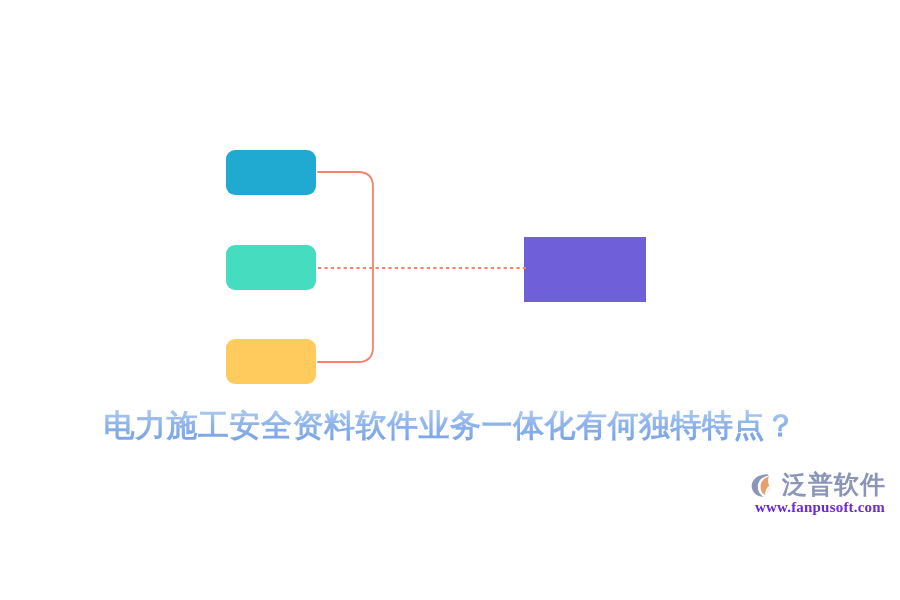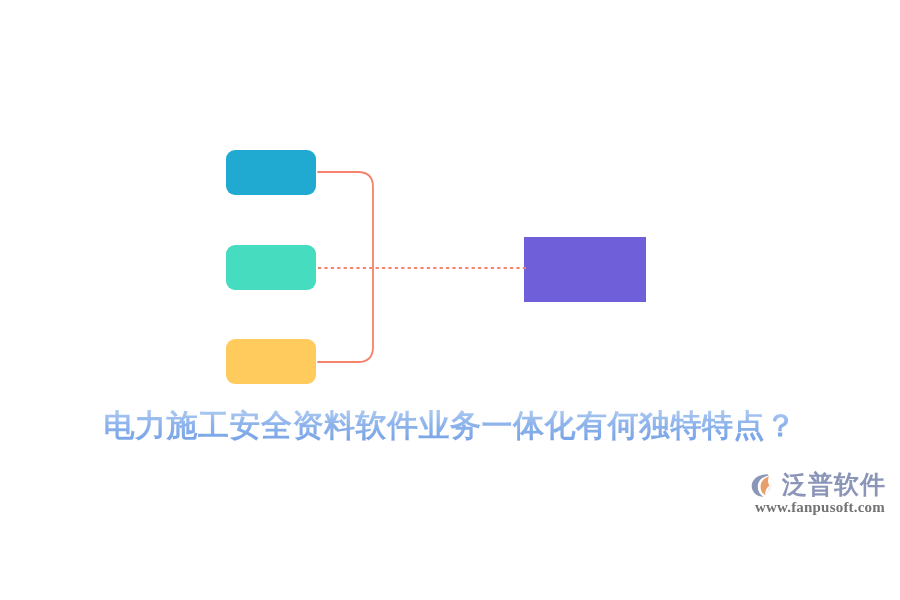--- a/index.html
+++ b/index.html
@@ -92,21 +92,21 @@
     font-size: 25px;
     font-weight: 700;
     color: #8B95B8;
     letter-spacing: 1px;
     line-height: 28px;
   }
   #logo-url {
     font-family: "Liberation Serif", "DejaVu Serif", serif;
     font-size: 15px;
     font-weight: 700;
-    color: #737373;
+    color: #6d28d9;
     letter-spacing: 0.2px;
     margin-top: -1px;
     margin-right: 1px;
   }
 </style>
 </head>
 <body>
 
 <div id="canvas">
 

